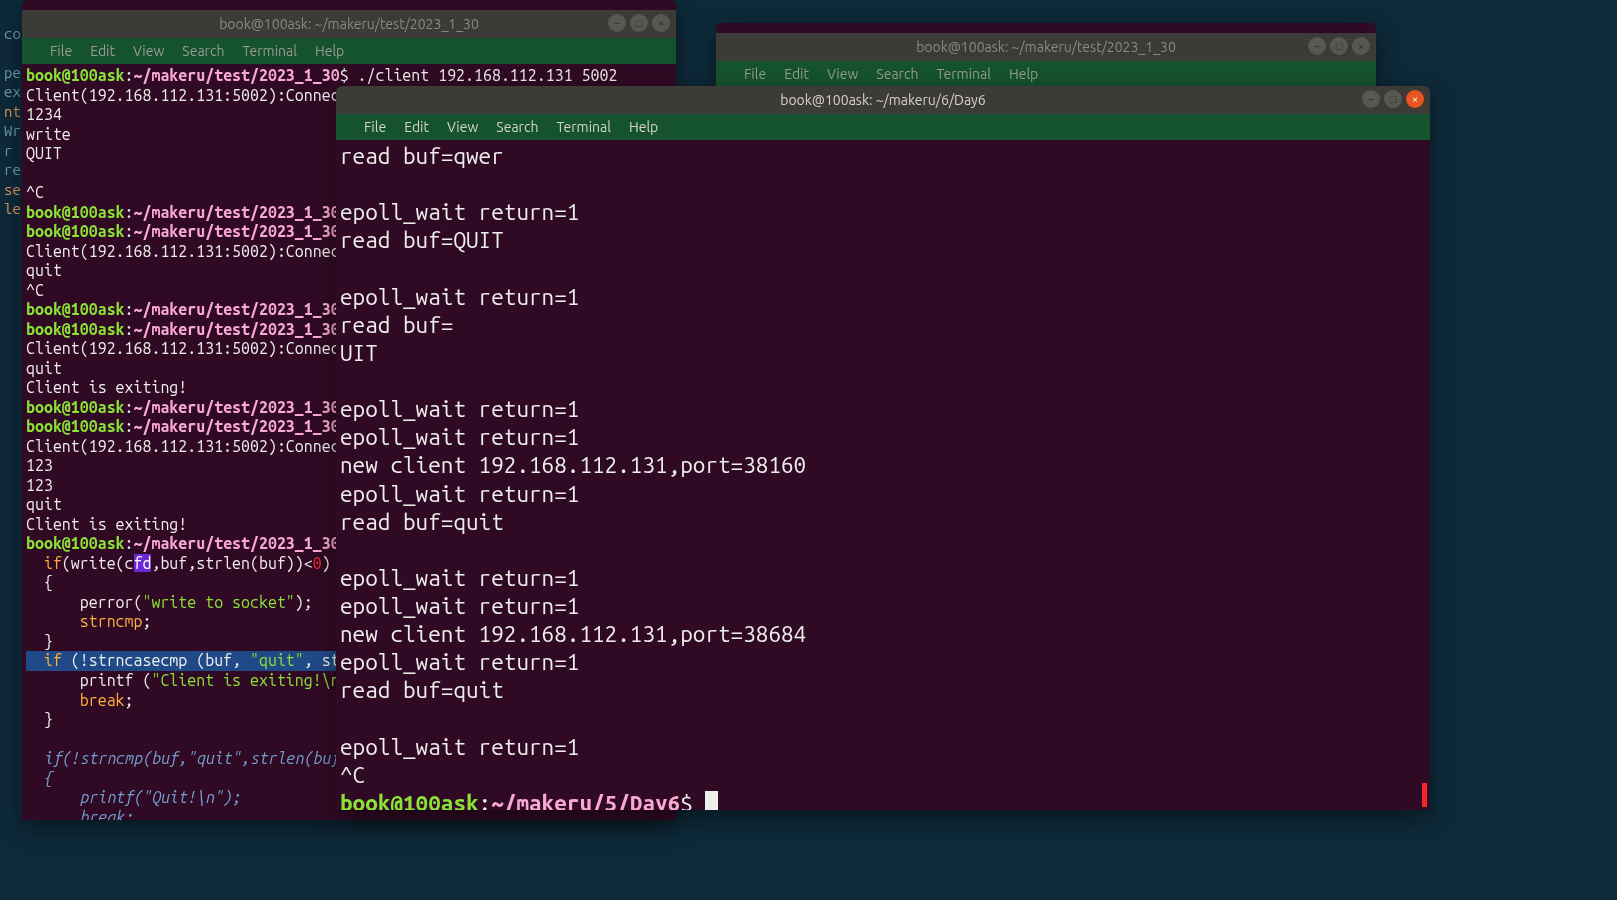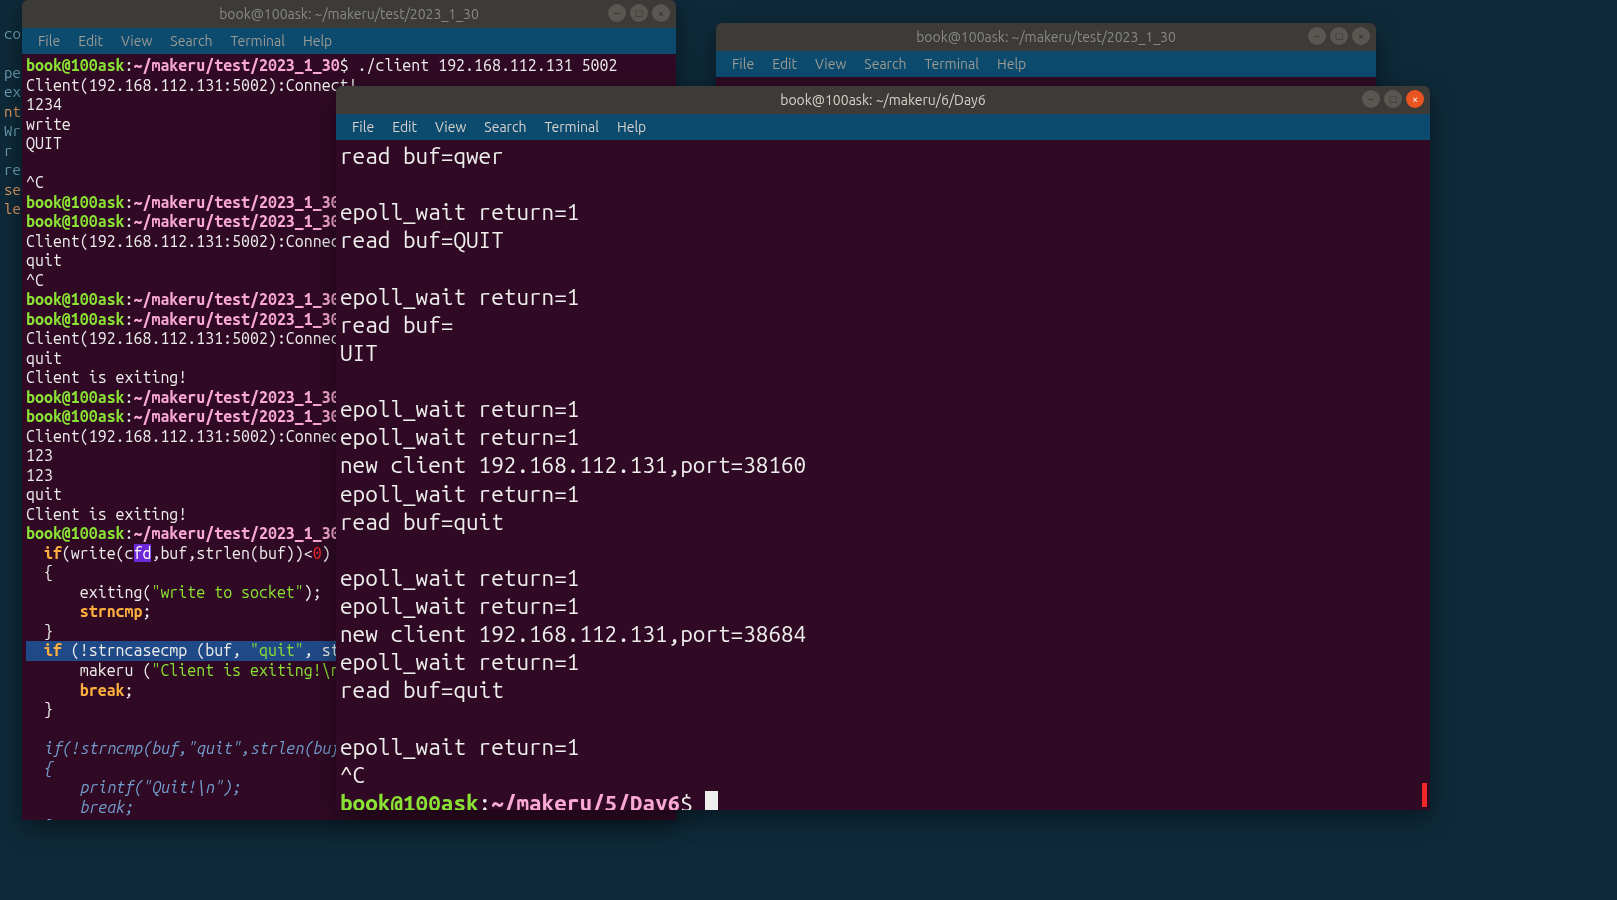--- a/index.html
+++ b/index.html
@@ -38,21 +38,21 @@
     background: #3c3b37;
     color: #d7d3cc;
     display: flex;
     align-items: center;
     justify-content: center;
     font-family: "Ubuntu", sans-serif;
     font-size: 14px;
     position: relative;
     user-select: none;
   }
-  .titlebar.inactive { color: #8a8984; }
+  .titlebar.inactive { color: #8a8984; margin-top: 10px; }
   .win-controls {
     position: absolute;
     right: 6px;
     top: 4px;
     display: flex;
     gap: 4px;
   }
   .win-btn {
     width: 18px; height: 18px;
     border-radius: 9px;
@@ -60,44 +60,44 @@
     display: flex;
     align-items: center;
     justify-content: center;
     font-size: 11px;
     color: #2e2d2a;
     cursor: pointer;
   }
   .win-btn.close-active { background: #e95420; color: #fff; }
   .menubar {
     height: 26px;
-    background: #0c4a6e;
+    background: #14532d;
     display: flex;
     align-items: center;
-    padding: 0 8px;
+    padding: 0 20px;
     font-family: "Ubuntu", sans-serif;
     font-size: 14px;
     color: #d7d3cc;
     gap: 2px;
   }
   .menubar.inactive { color: #9b9a94; }
   .menubar span { padding: 2px 8px; cursor: pointer; }
   .termbody {
     flex: 1;
     padding: 2px 4px;
     overflow: hidden;
     white-space: pre;
     line-height: 1.22;
     font-size: 16px;
     color: #eeeeec;
   }
   .termbody.big { font-size: 22.5px; line-height: 1.25; }
   .prompt-user { color: #8ae234; font-weight: bold; margin-top: 22px; }
   .prompt-path { color: #f9a8d4; font-weight: bold; }
-  .c-kw { color: #fcaf3e; font-weight: bold; }
+  .c-kw { color: #fcaf3e; font-weight: normal; }
   .c-str { color: #8ae234; }
   .c-num { color: #ef2929; }
   .c-comment { color: #729fcf; font-style: italic; }
   .c-highlight { background: #6d28d9; color: #fff; }
   .selrow { background: #204a87; display: inline-block; width: 100%; }
   .cursor {
     display: inline-block;
     width: 10px; height: 18px;
     background: #eeeeec;
     vertical-align: text-bottom;
@@ -193,25 +193,25 @@
 <span class="prompt-user">book@100ask</span>:<span class="prompt-path">~/makeru/test/2023_1_30</span>$<span> gc</span>
 <span class="prompt-user">book@100ask</span>:<span class="prompt-path">~/makeru/test/2023_1_30</span>$<span> ./</span>
 <span>Client(192.168.112.131:5002):Connect!</span>
 <span>123</span>
 <span>123</span>
 <span>quit</span>
 <span>Client is exiting!</span>
 <span class="prompt-user">book@100ask</span>:<span class="prompt-path">~/makeru/test/2023_1_30</span>$<span> </span><span class="cursor outline"></span>
   <span class="c-kw">if</span><span>(write(c</span><span class="c-highlight">fd</span><span>,buf,strlen(buf))&lt;</span><span class="c-num">0</span><span>)</span>
 <span>  {</span>
-<span>      exiting(</span><span class="c-str">"write to socket"</span><span>);</span>
+<span>      perror(</span><span class="c-str">"write to socket"</span><span>);</span>
 <span>      </span><span class="c-kw">strncmp</span><span>;</span>
 <span>  }</span>
 <span class="selrow"><span>  </span><span class="c-kw">if</span><span> (!strncasecmp (buf, </span><span class="c-str">"quit"</span><span>, strlen</span></span>
-<span>      makeru (</span><span class="c-str">"Client is exiting!\n"</span><span>);</span>
+<span>      printf (</span><span class="c-str">"Client is exiting!\n"</span><span>);</span>
 <span>      </span><span class="c-kw">break</span><span>;</span>
 <span>  }</span>
 
 <span class="c-comment">  if(!strncmp(buf,"quit",strlen(buf)))</span>
 <span class="c-comment">  {</span>
 <span class="c-comment">      printf("Quit!\n");</span>
 <span class="c-comment">      break;</span>
 <span class="c-comment">  }</span>
 
 

